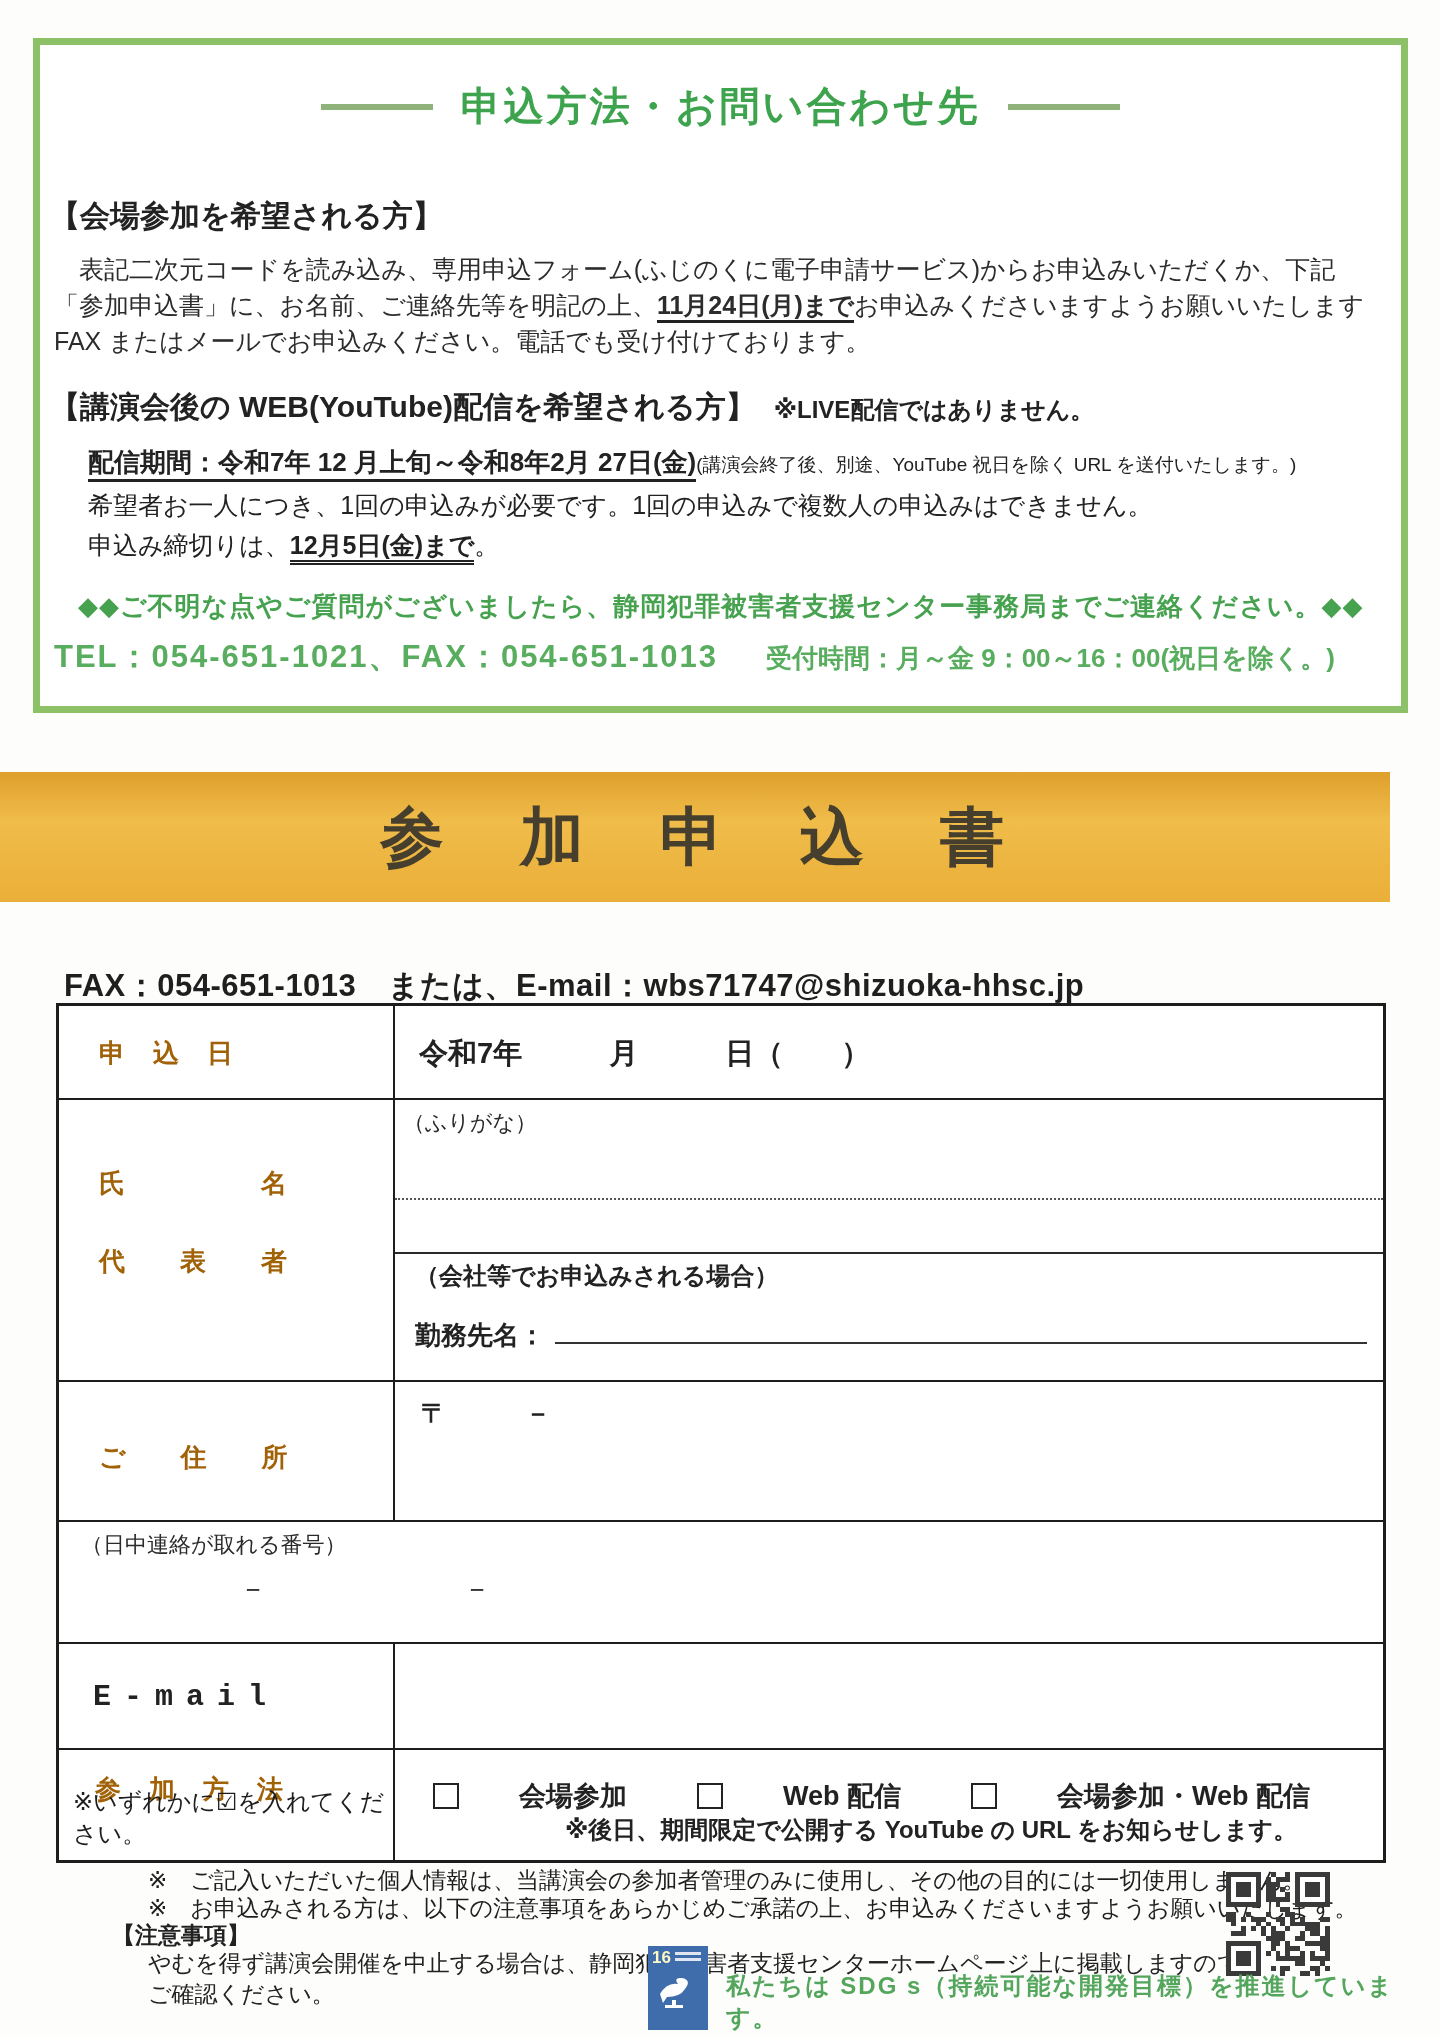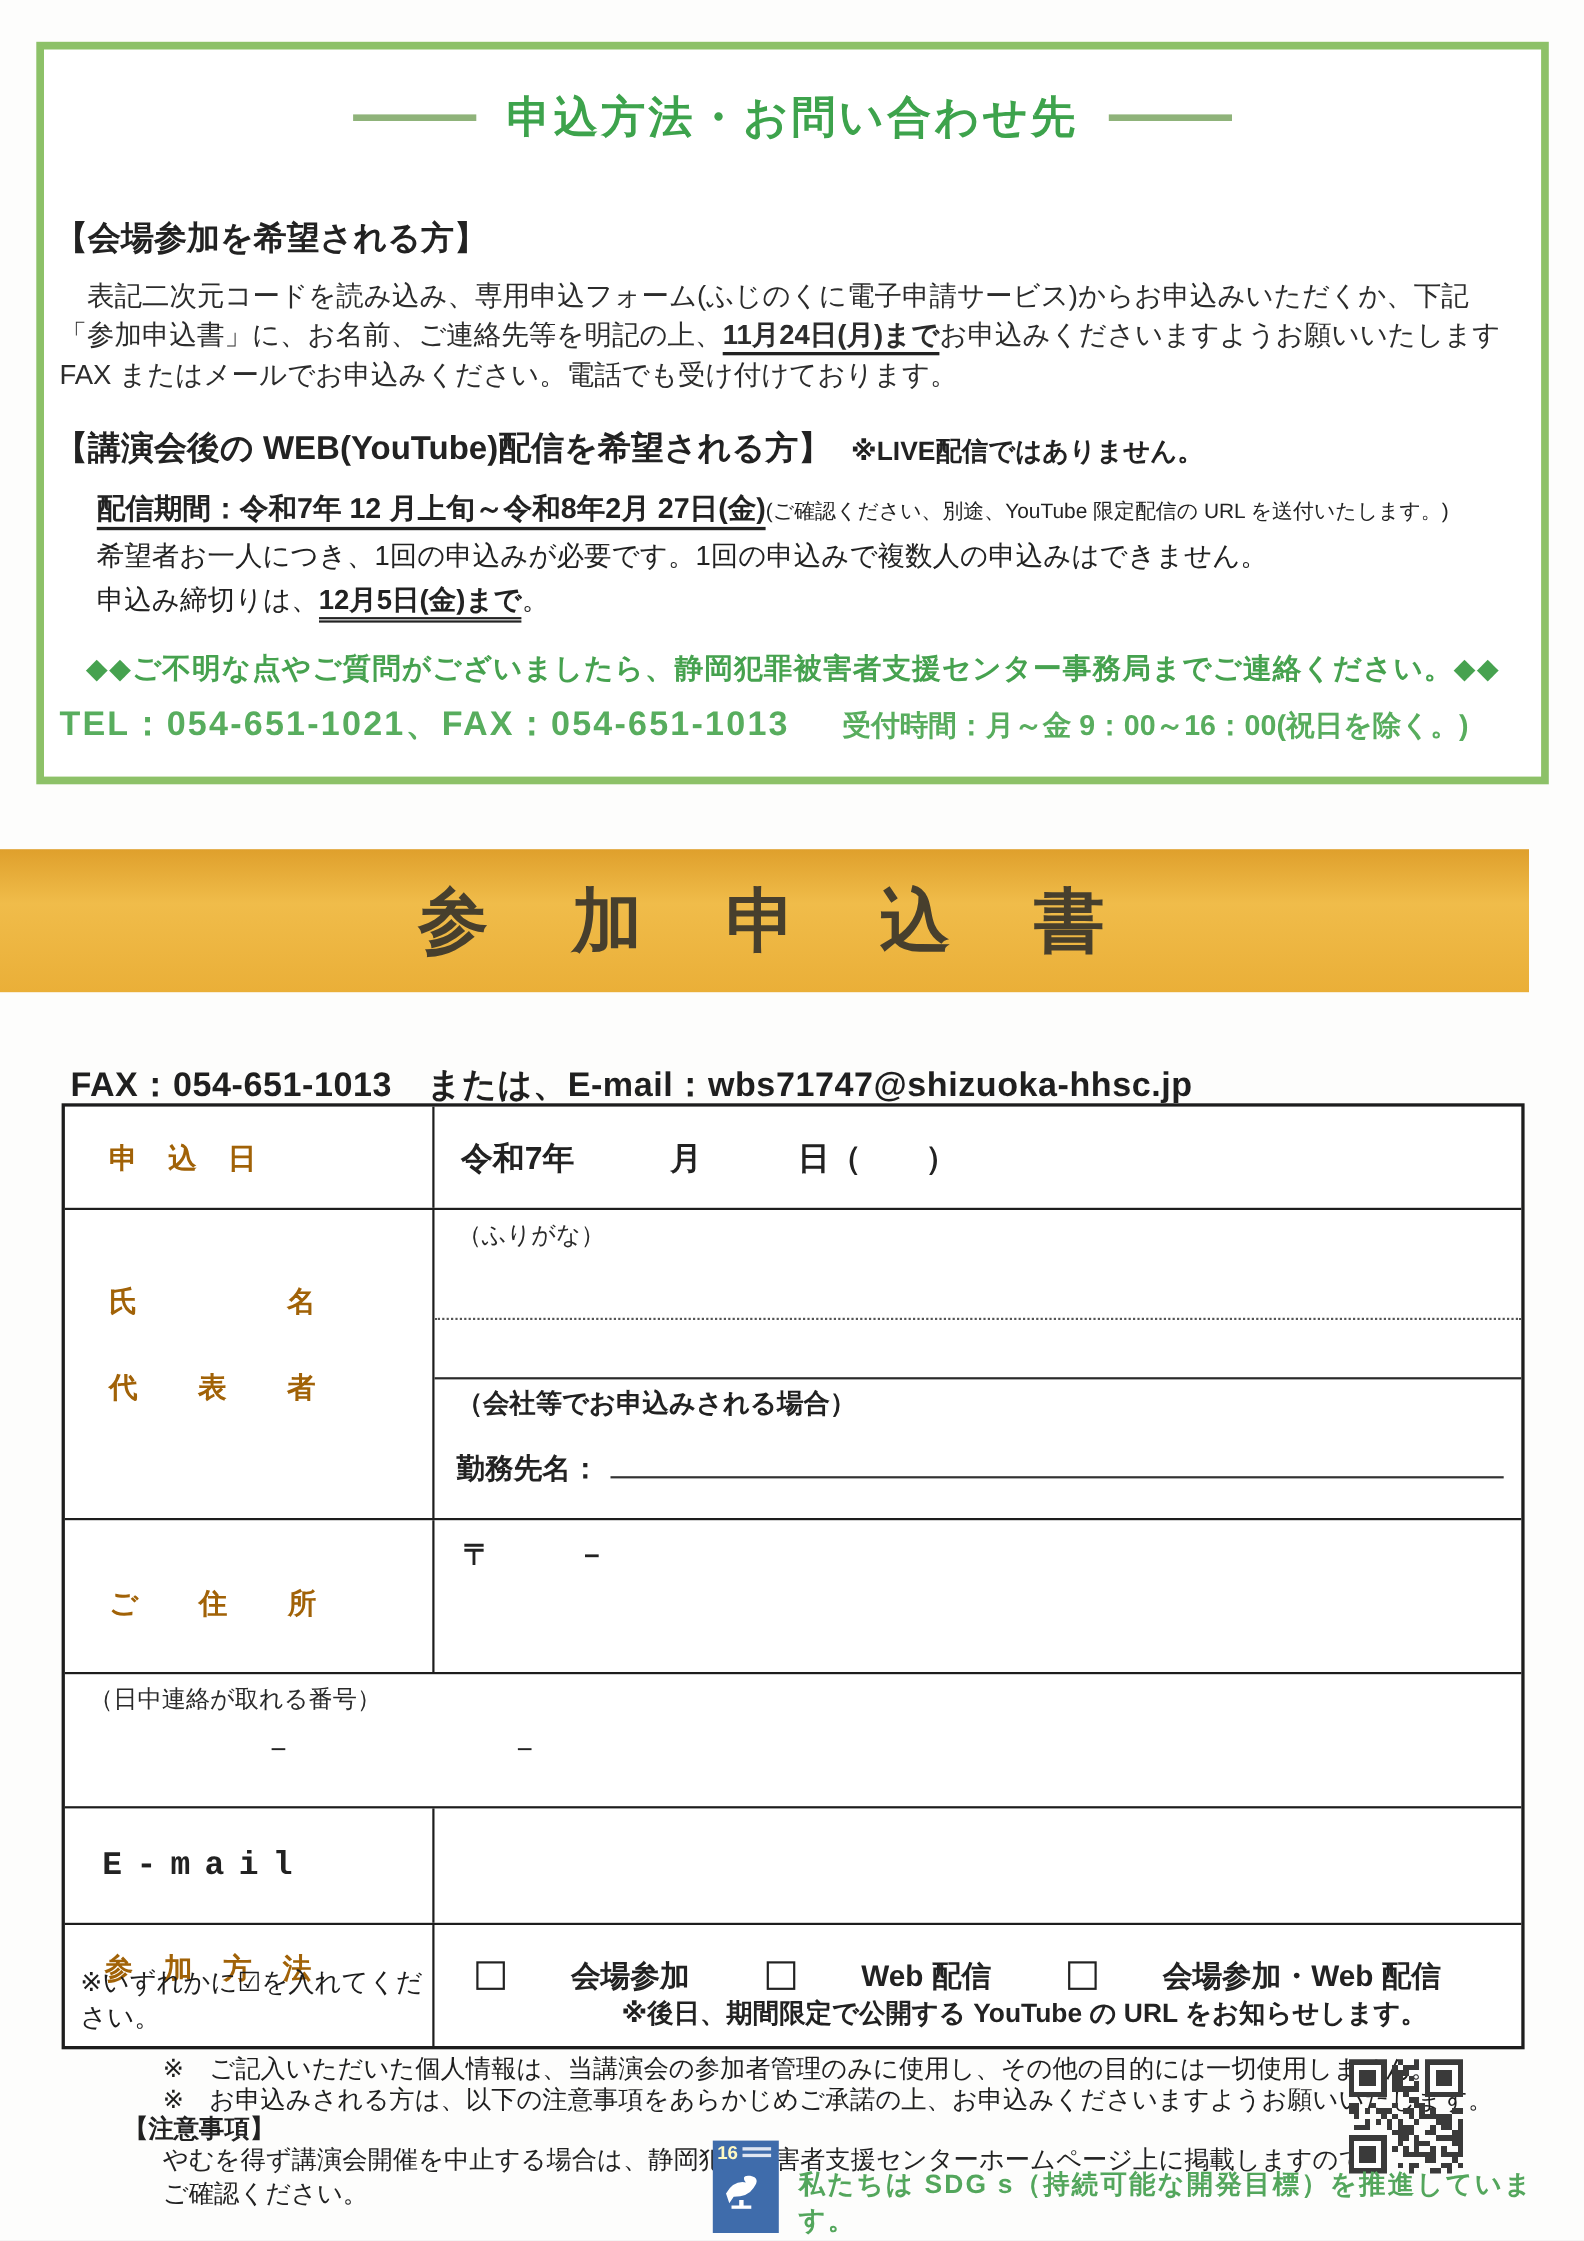--- a/index.html
+++ b/index.html
@@ -61,21 +61,21 @@
   .r-addr{height:140px;}
   .r-phone{height:122px;}
   .r-email{height:106px;}
   .r-method{height:112px;}
 
   .date-label{position:absolute; left:40px; top:30px;}
   .date-value{position:absolute; left:24px; top:28px; font-size:29px; font-weight:600;}
 
   .name-l1{position:absolute; left:40px; top:66px;}
   .name-l2{position:absolute; left:40px; top:144px;}
-  .furigana{position:absolute; left:21px; top:8px;}
+  .furigana{position:absolute; left:8px; top:8px;}
   .dotted-line{position:absolute; left:0; right:0; top:98px; border-bottom:2px dotted #555;}
   .company-box{position:absolute; left:0; right:0; top:152px; bottom:0; border-top:2px solid #2a2a2a;}
   .company-note{position:absolute; left:20px; top:6px; font-size:24px; font-weight:600;}
   .company-field{position:absolute; left:20px; top:58px; right:16px; display:flex; align-items:baseline; font-size:26px; font-weight:600;}
   .field-line{flex:1; border-bottom:2px solid #333; margin-left:10px; height:30px;}
 
   .addr-label{position:absolute; left:40px; top:58px;}
   .postal{position:absolute; left:26px; top:14px; font-size:26px; font-weight:600;}
 
   .phone-label{position:absolute; left:36px; top:48px;}
@@ -128,21 +128,21 @@
       <span>　表記二次元コードを読み込み、専用申込フォーム(ふじのくに電子申請サービス)からお申込みいただくか、下記</span><br>
       <span>「参加申込書」に、お名前、ご連絡先等を明記の上、</span><span class="em-underline">11月24日(月)まで</span><span>お申込みくださいますようお願いいたします</span><br>
       <span>FAX またはメールでお申込みください。電話でも受け付けております。</span>
     </p>
 
     <div class="web-head-row">
       <h2 class="sec-head">【講演会後の WEB(YouTube)配信を希望される方】</h2>
       <span class="head-note">※LIVE配信ではありません。</span>
     </div>
     <p class="web-para">
-      <span class="period-em">配信期間：令和7年 12 月上旬～令和8年2月 27日(金)</span><span class="small-note">(ご確認ください、別途、YouTube 限定配信の URL を送付いたします。)</span><br>
+      <span class="period-em">配信期間：令和7年 12 月上旬～令和8年2月 27日(金)</span><span class="small-note">(講演会終了後、別途、YouTube 祝日を除く URL を送付いたします。)</span><br>
       <span>希望者お一人につき、1回の申込みが必要です。1回の申込みで複数人の申込みはできません。</span><br>
       <span>申込み締切りは、</span><span class="dbl-underline">12月5日(金)まで</span><span>。</span>
     </p>
 
     <p class="green-note">◆◆ご不明な点やご質問がございましたら、静岡犯罪被害者支援センター事務局までご連絡ください。◆◆</p>
     <div class="tel-row">
       <span class="tel-main">TEL：054-651-1021、FAX：054-651-1013</span>
       <span class="tel-hours">受付時間：月～金 9：00～16：00(祝日を除く。)</span>
     </div>
   </section>

